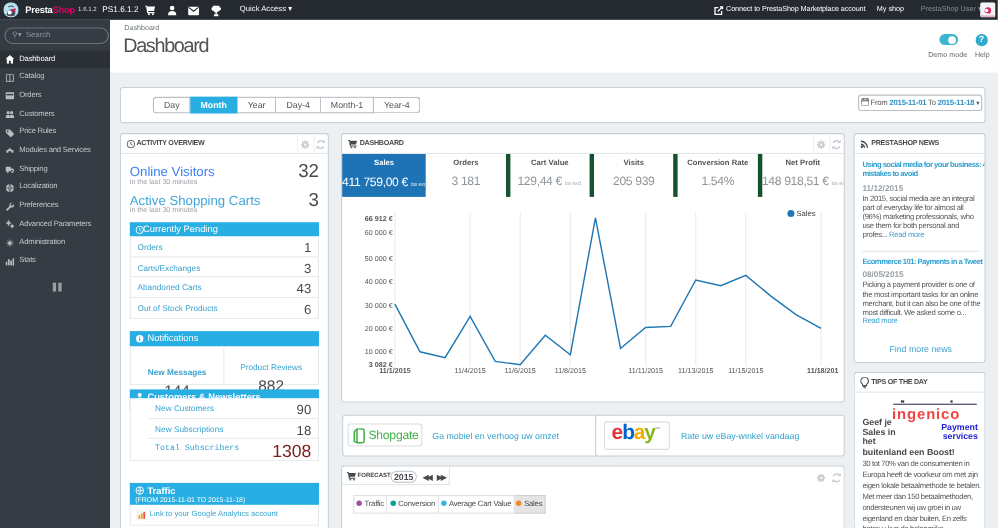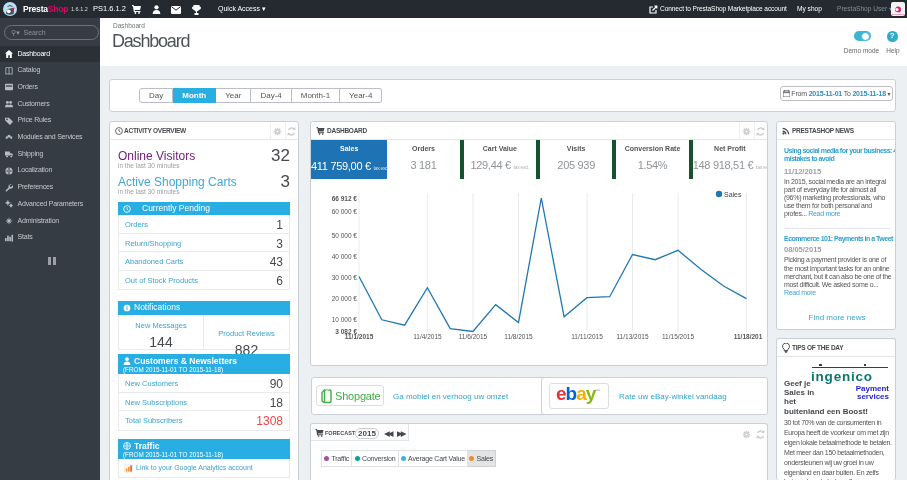--- a/index.html
+++ b/index.html
@@ -227,82 +227,82 @@
       </svg>
     <svg class="refr" style="right:2px;" viewBox="0 0 10 10">
         <g fill="none" stroke="#c9ccd0" stroke-width="1.5">
           <path d="M8.4 2.6 A4 4 0 0 0 1.7 3.2"></path>
           <path d="M1.6 7.4 A4 4 0 0 0 8.3 6.8"></path>
         </g>
         <path d="M9.3 0 V3.3 H6 Z" fill="#c9ccd0"></path>
         <path d="M0.7 10 V6.7 H4 Z" fill="#c9ccd0"></path>
       </svg>
   </div>
-  <div class="abs" style="left:8px;top:27px;font-size:12px;color:#701a75;">Online Visitors</div>
+  <div class="abs" style="left:8px;top:27px;font-size:12px;color:#3b82f6;">Online Visitors</div>
   <div class="abs" style="right:8px;top:24px;font-size:17px;color:#46494d;">32</div>
   <div class="abs" style="left:8px;top:40px;font-size:6.5px;color:#9aa0a5;">in the last 30 minutes</div>
   <div class="abs" style="left:8px;top:53px;font-size:12px;color:#41a7d8;">Active Shopping Carts</div>
   <div class="abs" style="right:8px;top:50px;font-size:17px;color:#46494d;">3</div>
   <div class="abs" style="left:8px;top:66px;font-size:6.5px;color:#9aa0a5;">in the last 30 minutes</div>
   <div class="cyanbar" style="top:80px;height:13px;font-size:8.5px;line-height:13px;"><svg style="position:absolute;left:5px;top:2.5px;" width="8" height="8" viewBox="0 0 10 10">
         <circle cx="5" cy="5" r="4.2" fill="none" stroke="#fff" stroke-width="1.1"></circle>
         <path d="M5 2.6 V5.2 L6.8 6.4" stroke="#fff" fill="none" stroke-width="1"></path>
-      </svg><span style="margin-left:24px;">Currently Pending</span></div>
+      </svg><span style="margin-left:12px;">Currently Pending</span></div>
   <div class="rowt" style="top:93px;">
     <div class="trow" style="height:18.6px;">
         <span class="blue" style="position:absolute;left:6px;top:5px;font-size:7.5px;">Orders</span>
         <span style="position:absolute;right:6px;top:3px;font-size:12px;color:#46494d;">1</span>
       </div>
     <div class="trow" style="height:18.6px;">
-        <span class="blue" style="position:absolute;left:6px;top:5px;font-size:7.5px;">Return/Shopping</span>
+        <span class="blue" style="position:absolute;left:6px;top:5px;font-size:7.5px;">Carts/Exchanges</span>
         <span style="position:absolute;right:6px;top:3px;font-size:12px;color:#46494d;">3</span>
       </div>
     <div class="trow" style="height:18.6px;">
         <span class="blue" style="position:absolute;left:6px;top:5px;font-size:7.5px;">Abandoned Carts</span>
         <span style="position:absolute;right:6px;top:3px;font-size:12px;color:#46494d;">43</span>
       </div>
     <div class="trow" style="height:18.6px;">
         <span class="blue" style="position:absolute;left:6px;top:5px;font-size:7.5px;">Out of Stock Products</span>
         <span style="position:absolute;right:6px;top:3px;font-size:12px;color:#46494d;">6</span>
       </div>
   </div>
   <div class="cyanbar" style="top:179px;height:13.5px;font-size:8.5px;line-height:13.5px;"><svg style="position:absolute;left:5px;top:2.8px;" width="8" height="8" viewBox="0 0 10 10">
         <circle cx="5" cy="5" r="4.2" fill="#fff"></circle>
         <rect x="4.4" y="4.2" width="1.2" height="3.4" fill="#28aee2"></rect>
         <rect x="4.4" y="2.3" width="1.2" height="1.2" fill="#28aee2"></rect>
       </svg><span style="margin-left:16px;">Notifications</span></div>
   <div class="rowt" style="top:192.5px;height:35.5px;">
     <div style="position:absolute;left:0;top:0;width:50%;height:100%;border-right:1px solid #e8eaec;text-align:center;">
-      <div class="blue" style="font-size:7.5px;margin-top:6px;">New Messages</div>
+      <div class="blue" style="font-size:7.5px;margin-top:19px;font-weight:bold;">New Messages</div>
       <div style="font-size:14px;color:#46494d;margin-top:4px;">144</div>
     </div>
     <div style="position:absolute;right:0;top:0;width:50%;height:100%;text-align:center;">
       <div class="blue" style="font-size:7.5px;margin-top:14px;">Product Reviews</div>
       <div style="font-size:14px;color:#46494d;margin-top:4px;">882</div>
     </div>
   </div>
   <div class="cyanbar" style="top:232px;height:20px;">
     <div style="margin:2px 0 0 5px;font-size:8.5px;font-weight:bold;position:relative;"><svg style="position:absolute;left:0;top:1px;" width="8" height="8" viewBox="0 0 9 9">
           <circle cx="4.5" cy="2.3" r="2.1" fill="#fff"></circle>
           <path fill="#fff" d="M0.7 9 Q0.7 5 4.5 5 Q8.3 5 8.3 9 Z"></path>
         </svg><span style="margin-left:11px;">Customers &amp; Newsletters</span></div>
     <div style="margin:0 0 0 5px;font-size:6.3px;">(FROM 2015-11-01 TO 2015-11-18)</div>
   </div>
-  <div class="rowt" style="top:252px;">
+  <div class="rowt" style="top:240px;padding-left:16px;">
     <div class="trow" style="height:18.6px;">
         <span class="blue" style="position:absolute;left:6px;top:5px;font-size:7.5px;">New Customers</span>
         <span style="position:absolute;right:6px;top:3px;font-size:12px;color:#46494d;">90</span>
       </div>
     <div class="trow" style="height:18.6px;">
         <span class="blue" style="position:absolute;left:6px;top:5px;font-size:7.5px;">New Subscriptions</span>
         <span style="position:absolute;right:6px;top:3px;font-size:12px;color:#46494d;">18</span>
       </div>
     <div class="trow" style="height:18.6px;">
-        <span class="blue" style="position:absolute;left:6px;top:5px;font-size:7.5px;">Total Subscribers</span>
-        <span style="position:absolute;right:6px;top:3px;font-size:12px;color:#ef4444;">1308</span>
+        <span class="blue" style="position:absolute;left:6px;top:5px;font-size:7.5px;font-family:Liberation Mono, monospace;">Total Subscribers</span>
+        <span style="position:absolute;right:6px;top:3px;font-size:16px;color:#7f1d1d;">1308</span>
       </div>
   </div>
   <div class="cyanbar" style="top:317px;height:20px;">
     <div style="margin:2px 0 0 5px;font-size:8.5px;font-weight:bold;position:relative;"><svg style="position:absolute;left:0;top:1px;" width="8" height="8" viewBox="0 0 10 10">
           <circle cx="5" cy="5" r="4.3" fill="none" stroke="#fff" stroke-width="1"></circle>
           <path d="M0.7 5 H9.3 M5 0.7 Q7.8 5 5 9.3 Q2.2 5 5 0.7" stroke="#fff" stroke-width="0.8" fill="none"></path>
         </svg><span style="margin-left:11px;">Traffic</span></div>
     <div style="margin:0 0 0 5px;font-size:6.3px;">(FROM 2015-11-01 TO 2015-11-18)</div>
   </div>
   <div class="rowt" style="top:337px;height:19px;">
@@ -465,18 +465,18 @@
 <div class="panel" id="tips" style="left:776px;top:338px;width:120px;height:142px;border-bottom:none;overflow:hidden;">
   <div class="phead"><svg class="abs" style="left:5px;top:4px;width:8px;height:10px;" viewBox="0 0 8 10">
         <path d="M4 0 a3.4 3.4 0 0 1 2 6.2 L5.7 7.6 H2.3 L2 6.2 A3.4 3.4 0 0 1 4 0" fill="none" stroke="#46494d" stroke-width="1"></path>
         <path d="M2.6 8.6 h2.8 M3 9.8 h2" stroke="#46494d"></path>
       </svg><span style="margin-left:15px;">TIPS OF THE DAY</span></div>
   <div class="abs" style="left:34px;top:26px;width:78px;">
     <div style="border-top:1.5px solid #3a3a4e;position:relative;margin:2px 1px 0 1px;">
         <div style="position:absolute;left:7px;top:-4px;width:2.5px;height:2px;background:#3a3a4e;"></div>
         <div style="position:absolute;right:22px;top:-4px;width:2.5px;height:2px;background:#3a3a4e;"></div>
       </div>
-    <div style="font-size:13.5px;font-weight:bold;color:#0f766e;letter-spacing:0.8px;margin-top:1px;">ingenico</div>
+    <div style="font-size:13.5px;font-weight:bold;color:#ef4444;letter-spacing:0.8px;margin-top:1px;">ingenico</div>
     <div style="font-size:8px;font-weight:bold;color:#2323d6;text-align:right;line-height:7.8px;margin-top:1px;">Payment<br>services</div>
   </div>
   <div class="abs" style="left:7px;top:40px;width:110px;font-size:8px;font-weight:bold;color:#46494d;line-height:9.2px;">Geef je<br>Sales in<br>het<br>buitenland een Boost!</div>
   <div class="abs" style="left:7px;top:79px;width:112px;font-size:7px;letter-spacing:-0.33px;color:#555;line-height:9.9px;white-space:nowrap;">30 tot 70% van de consumenten in<br>Europa heeft de voorkeur om met zijn<br>eigen lokale betaalmethode te betalen.<br>Met meer dan 150 betaalmethoden,<br>ondersteunen wij uw groei in uw<br>eigenland en daar buiten. En zelfs<br>beter: u kun de belangrijke<br>betaalmethoden activeren met een</div>
 </div>
 
 </body></html>

